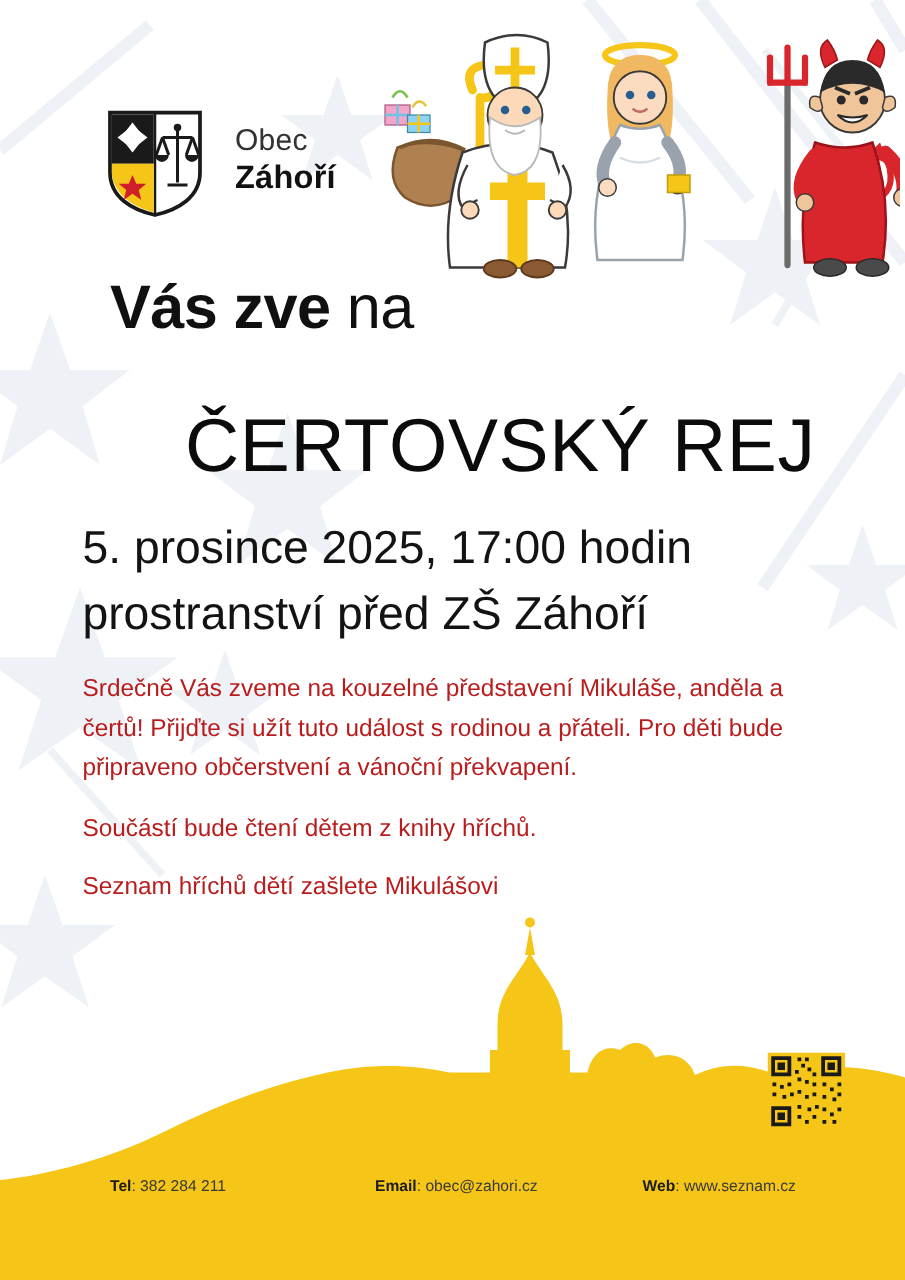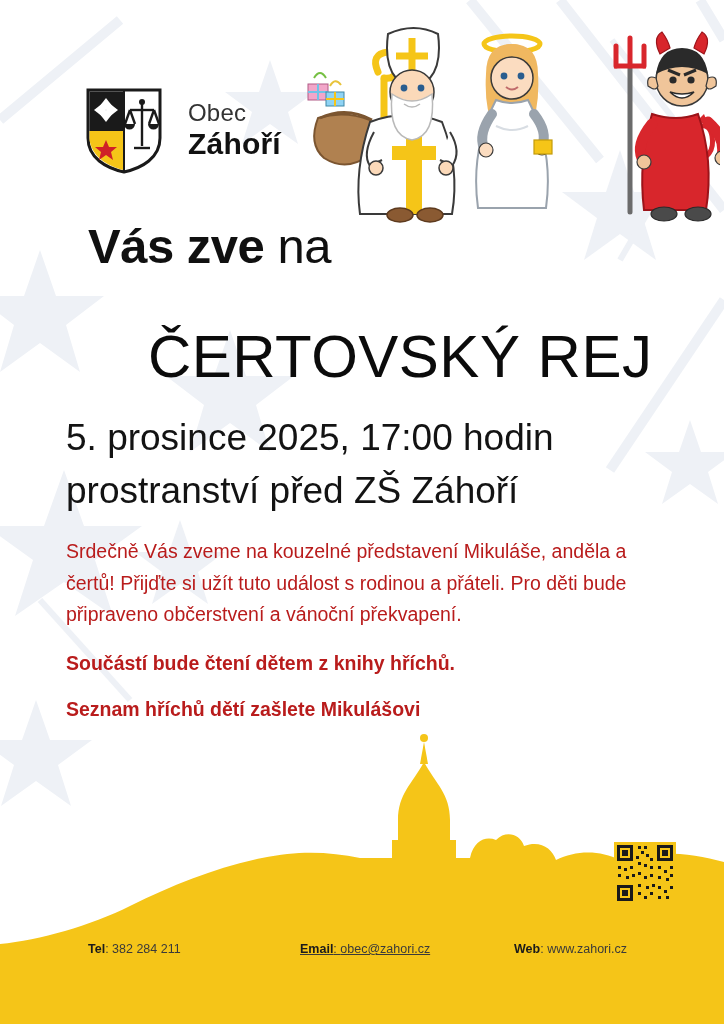--- a/index.html
+++ b/index.html
@@ -46,21 +46,21 @@
     left: 188px;
     top: 100px;
     line-height: 1.12;
   }
   .logo-text .l1 {
     font-size: 24px;
     color: #333333;
     letter-spacing: .2px;
   }
   .logo-text .l2 {
-    font-size: 30px;
+    font-size: 26px;
     font-weight: bold;
     color: #111111;
     letter-spacing: .2px;
   }
 
   .characters {
     position: absolute;
     left: 300px;
     top: 22px;
     width: 420px;
@@ -103,21 +103,21 @@
   .body-text {
     position: absolute;
     left: 66px;
     top: 536px;
     width: 580px;
     font-size: 19.5px;
     line-height: 1.62;
     color: #b91c1c;
   }
   .body-text p { margin: 0 0 17px 0; }
-  .body-text p.tight { margin-bottom: 15px; font-weight: bold; }
+  .body-text p.tight { margin-bottom: 15px; }
   .body-text .mail { font-weight: bold; }
 
   
   .hill {
     position: absolute;
     left: 0;
     bottom: 0;
     width: 724px;
     height: 380px;
   }
@@ -140,21 +140,21 @@
     height: 22px;
     font-size: 12.5px;
     color: #3a3a3a;
   }
   .footer .item {
     position: absolute;
     white-space: nowrap;
   }
   .footer .item b { color: #1b1b1b; }
   .f-tel   { left: 88px;  }
-  .f-mail  { left: 300px; text-decoration: underline; }
+  .f-mail  { left: 300px; }
   .f-web   { left: 514px; }
 </style>
 </head>
 <body>
 
 <div class="poster">
 
   <div class="bg-layer">
     <svg width="724" height="1024" viewBox="0 0 724 1024">
       <g fill="#eef1f6">
@@ -414,17 +414,17 @@
   </svg>
 
   <div class="footer">
     <div class="item f-tel">
       <b>Tel</b><span>: </span><span>382 284 211</span>
     </div>
     <div class="item f-mail">
       <b>Email</b><span>: </span><span>obec@zahori.cz</span>
     </div>
     <div class="item f-web">
-      <b>Web</b><span>: </span><span>www.zahori.cz</span>
+      <b>Web</b><span>: </span><span>www.seznam.cz</span>
     </div>
   </div>
 
 </div>
 
 </body></html>

